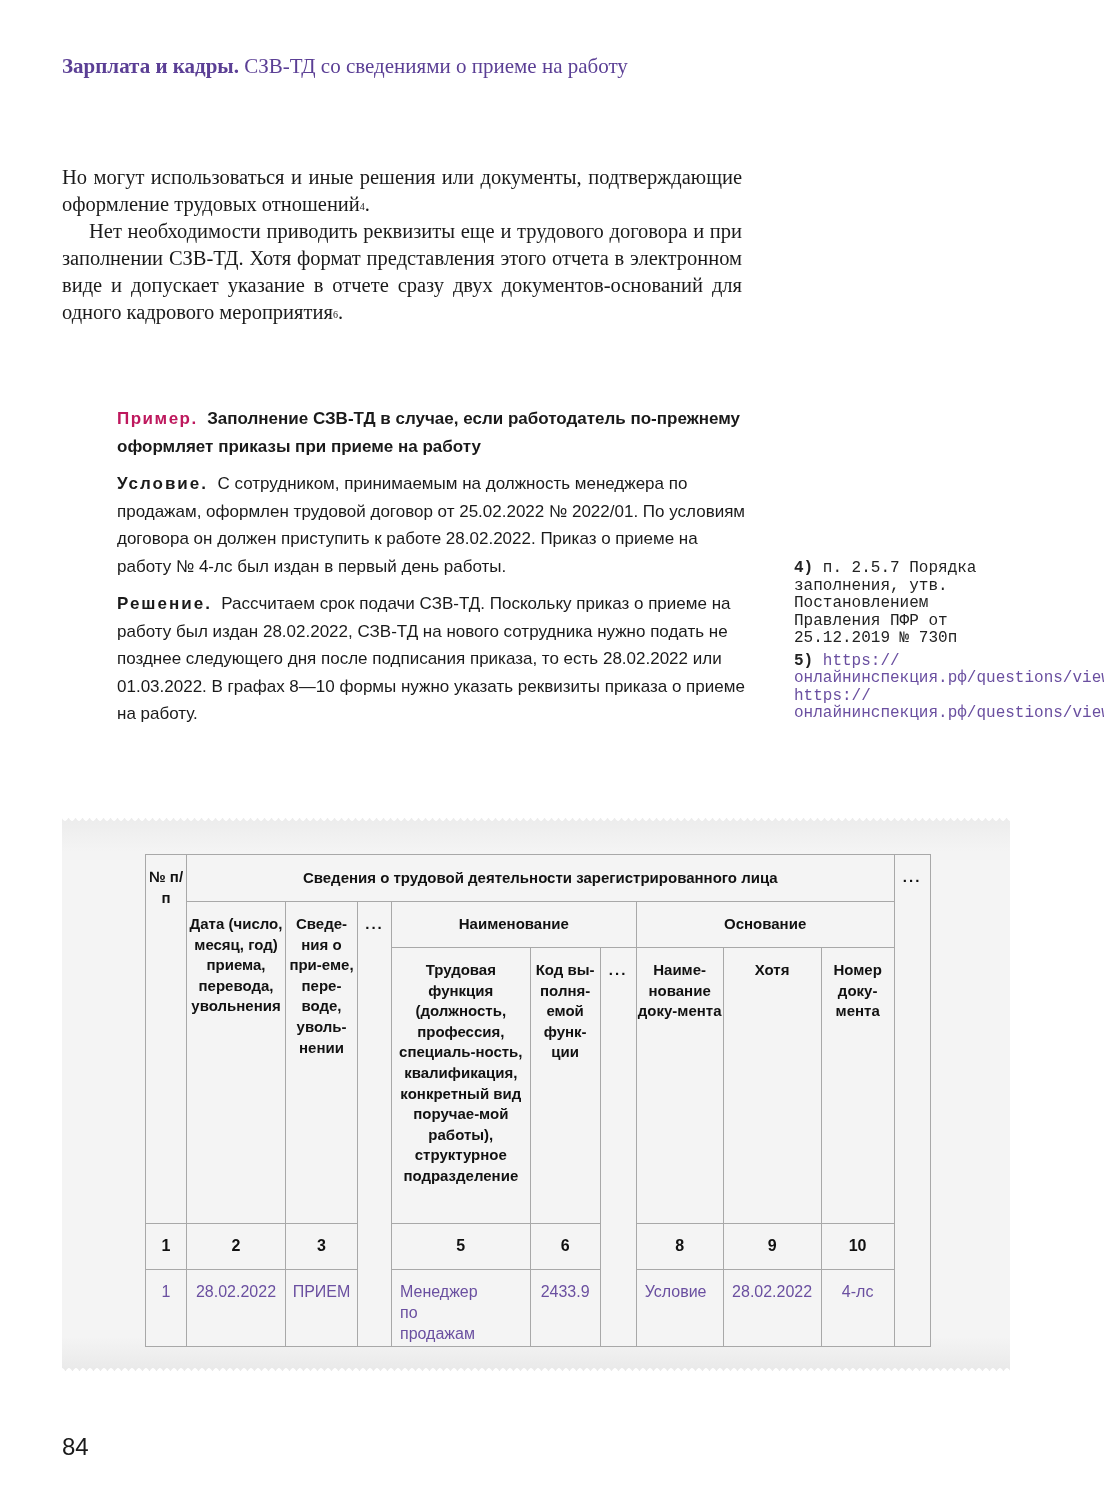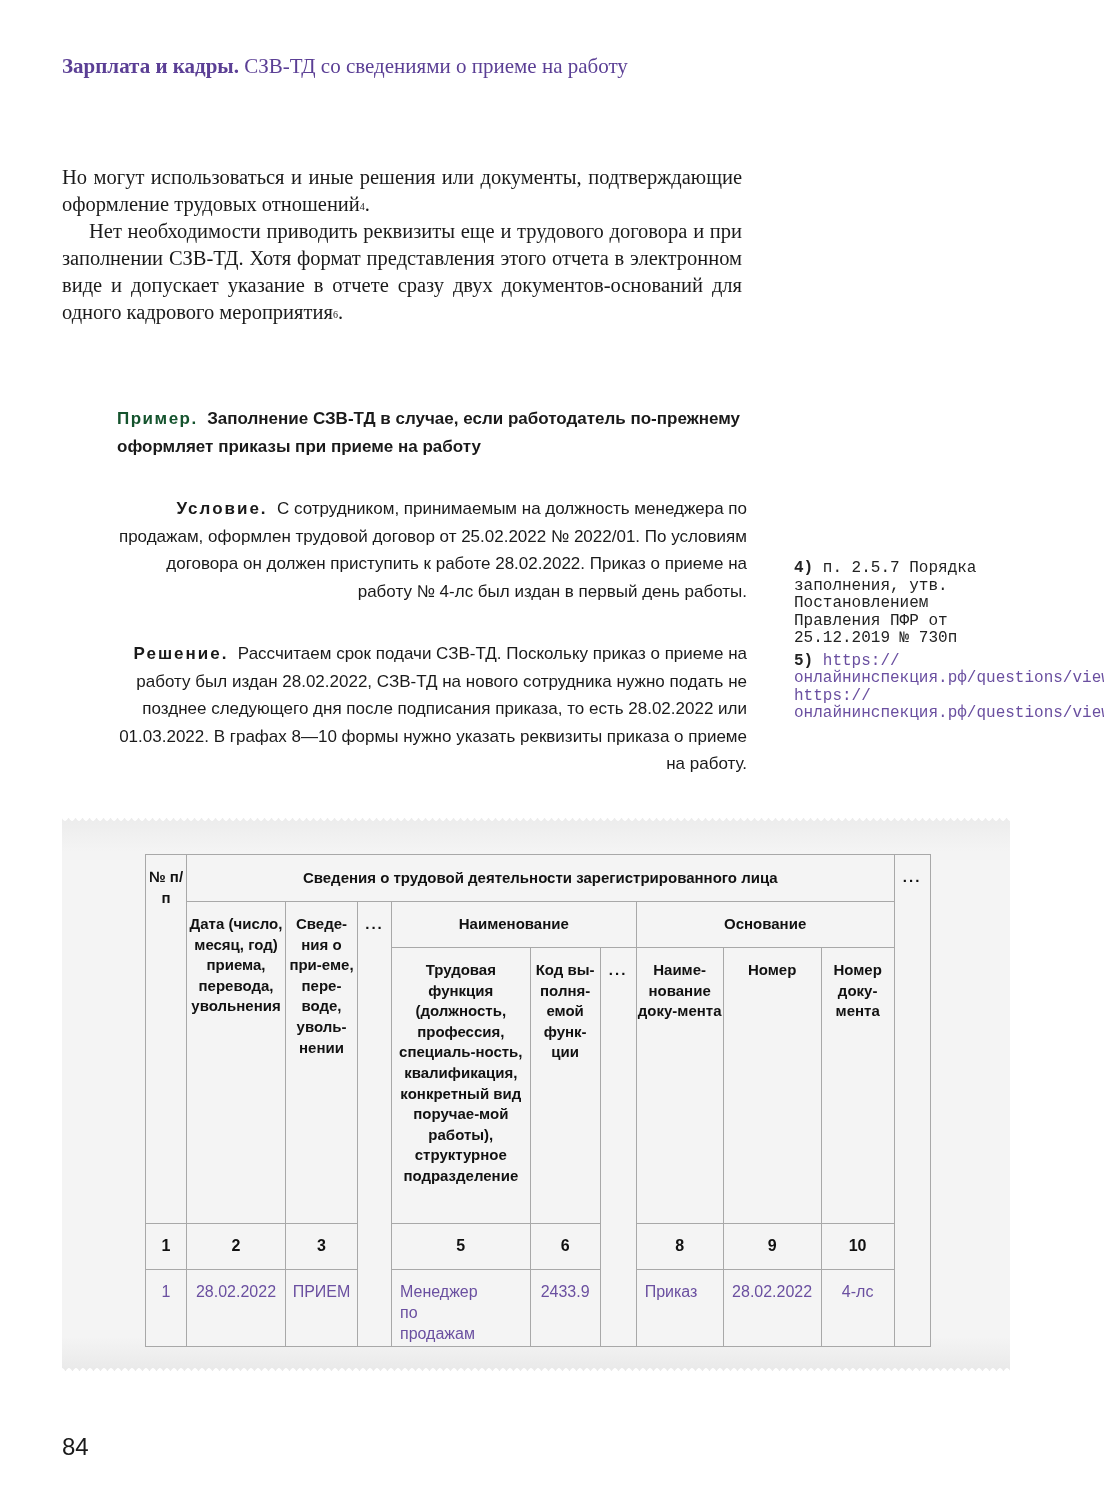--- a/index.html
+++ b/index.html
@@ -20,23 +20,23 @@
   .body-text p { margin: 0; }
   .body-text p.indent { text-indent: 27px; }
   .body-text sup { font-size: 10px; vertical-align: top; position: relative; top: 2px; }
 
   .example {
     position: absolute; left: 117px; top: 405px; width: 630px;
     font-family: "Liberation Sans", sans-serif; font-size: 17px; line-height: 27.5px; color: #1a1a1a;
   }
   .example p { margin: 0; }
   .example .ex-title { font-weight: bold; }
-  .example .lead-red { color: #14532d; font-weight: bold; letter-spacing: 1.5px; }
+  .example .lead-red { color: #be185d; font-weight: bold; letter-spacing: 1.5px; }
   .example .lead { font-weight: bold; letter-spacing: 2px; }
-  .example .block { margin-top: 35px; text-align: right; }
+  .example .block { margin-top: 10px; }
 
   .footnotes {
     position: absolute; left: 794px; top: 560px; width: 230px;
     font-family: Liberation Mono, monospace; font-size: 16px; line-height: 17.5px; color: #222;
   }
   .footnotes .fn { margin-bottom: 5px; }
   .footnotes .fn b { font-weight: bold; }
   .footnotes .link { color: #6a4fa0; }
 
   .panel {
@@ -154,40 +154,40 @@
       <td rowspan="2" class="hd">Сведе-ния о при-еме, пере-воде, уволь-нении</td>
       <td rowspan="4" class="hd dots">...</td>
       <td colspan="3" class="mid">Наименование</td>
       <td colspan="3" class="mid">Основание</td>
     </tr>
     <tr style="height:276px">
       <td class="hd">Трудовая функция (должность, профессия, специаль-ность, квалификация, конкретный вид поручае-мой работы), структурное подразделение</td>
       <td class="hd">Код вы-полня-емой функ-ции</td>
       <td rowspan="3" class="hd dots">...</td>
       <td class="hd">Наиме-нование доку-мента</td>
-      <td class="hd">Номер</td>
+      <td class="hd">Хотя</td>
       <td class="hd">Номер доку-мента</td>
     </tr>
     <tr class="nums">
       <td>1</td>
       <td>2</td>
       <td>3</td>
       <td>5</td>
       <td>6</td>
       <td>8</td>
       <td>9</td>
       <td>10</td>
     </tr>
     <tr class="vals">
       <td>1</td>
       <td>28.02.2022</td>
       <td>ПРИЕМ</td>
       <td class="left" style="padding-right:52px">Менеджер по продажам</td>
       <td>2433.9</td>
-      <td class="left">Приказ</td>
+      <td class="left">Условие</td>
       <td>28.02.2022</td>
       <td>4-лс</td>
     </tr>
   </tbody>
     </table>
 </div>
 
 <div class="page-number">84</div>
 
 </body></html>

